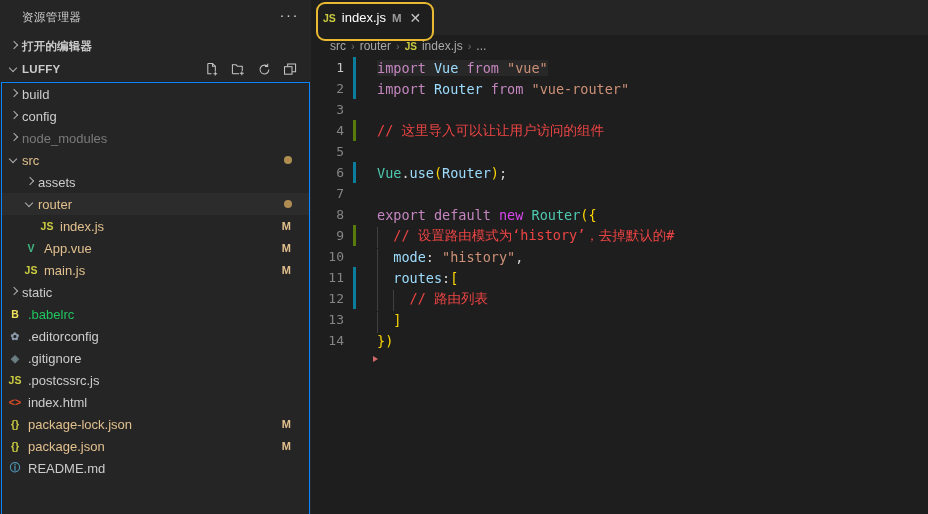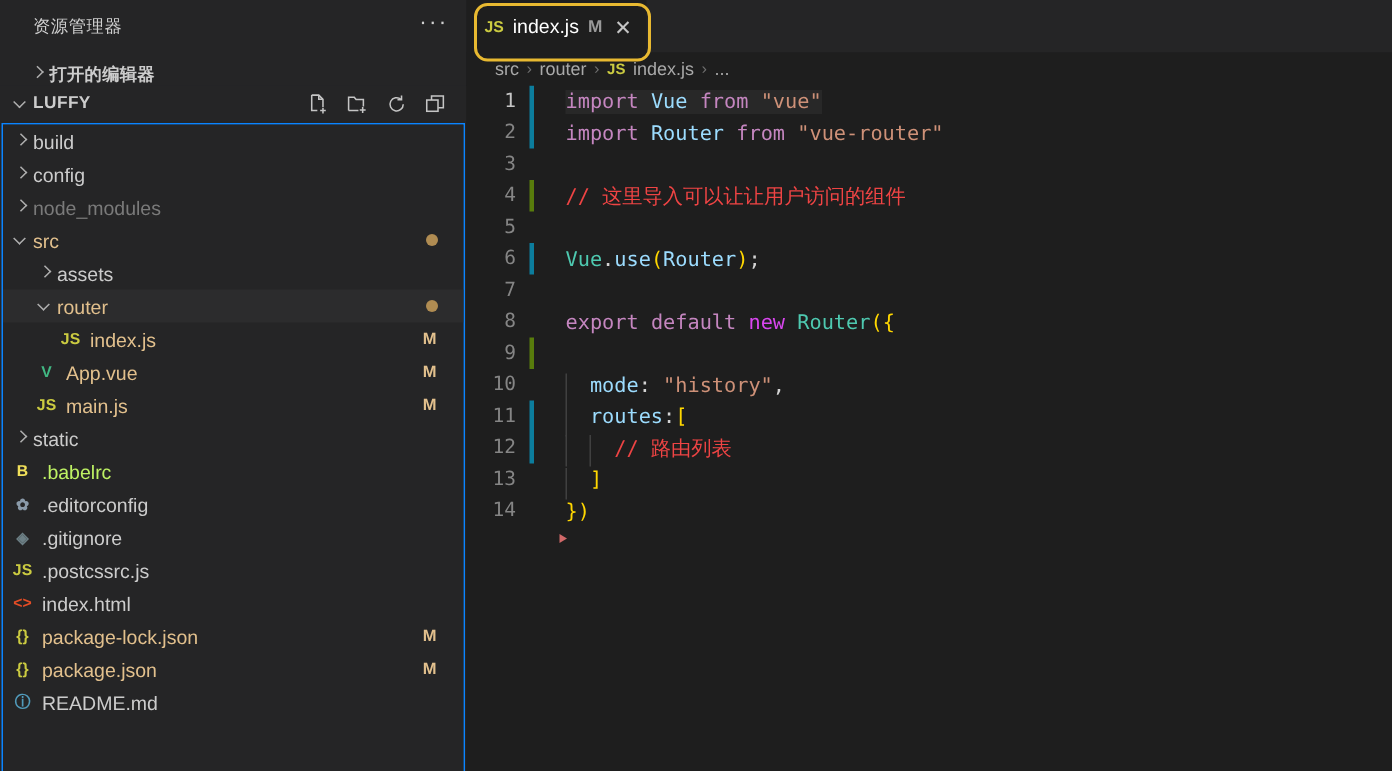--- a/index.html
+++ b/index.html
@@ -25,22 +25,22 @@
   .sb-title {
     font-size: 11.5px; color: #cfcfcf; letter-spacing: .4px;
     flex: 1;
   }
   .sb-dots {
     color: #cfcfcf; font-size: 15px; line-height: 8px;
     letter-spacing: 1.5px; padding-bottom: 6px; cursor: pointer;
   }
 
   .section-row {
-    height: 22px; display: flex; align-items: flex-end;
-    padding-left: 17px; cursor: pointer;
+    height: 22px; display: flex; align-items: center;
+    padding-left: 6px; cursor: pointer;
   }
   .section-row .label {
     font-size: 11.5px; font-weight: bold; color: #ccc;
     letter-spacing: .2px;
   }
   .chev {
     width: 16px; height: 16px; display: inline-block;
     position: relative; flex: 0 0 16px;
   }
   .chev::before {
@@ -259,21 +259,21 @@
             <span class="badge" style="color:#e2c08d">M</span>
           </div>
           <div class="row">
             <span style="flex:0 0 4px"></span>
             <span class="chev"></span>
             <span class="name" style="color:#cccccc">static</span>
           </div>
           <div class="row">
             <span style="flex:0 0 4px"></span>
             <span class="ficon" style="color:#f1e05a">B</span>
-            <span class="name" style="color:#bef264">.babelrc</span>
+            <span class="name" style="color:#22c55e">.babelrc</span>
           </div>
           <div class="row">
             <span style="flex:0 0 4px"></span>
             <span class="ficon" style="color:#8a9aa9">✿</span>
             <span class="name" style="color:#cccccc">.editorconfig</span>
           </div>
           <div class="row">
             <span style="flex:0 0 4px"></span>
             <span class="ficon" style="color:#6d8086">◈</span>
             <span class="name" style="color:#cccccc">.gitignore</span>
@@ -368,20 +368,21 @@
           <span class="ctext"></span>
         </div>
         <div class="cline">
           <span class="ln">8</span>
           <span class="gutter "></span>
           <span class="ctext"><span class="kw">export</span><span class="plain">&nbsp;</span><span class="kw">default</span><span class="plain">&nbsp;</span><span class="blue">new</span><span class="plain">&nbsp;</span><span class="type">Router</span><span class="pun">(</span><span class="pun">{</span></span>
         </div>
         <div class="cline">
           <span class="ln">9</span>
           <span class="gutter add"></span>
+          <span class="ctext"><span class="ind" style="left:0px"></span><span class="cmt">&nbsp;&nbsp;//&nbsp;设置路由模式为‘history’，去掉默认的#</span></span>
         </div>
         <div class="cline">
           <span class="ln">10</span>
           <span class="gutter "></span>
           <span class="ctext"><span class="ind" style="left:0px"></span><span class="plain">&nbsp;&nbsp;</span><span class="var">mode</span><span class="plain">:&nbsp;</span><span class="str">"history"</span><span class="plain">,</span></span>
         </div>
         <div class="cline">
           <span class="ln">11</span>
           <span class="gutter mod"></span>
           <span class="ctext"><span class="ind" style="left:0px"></span><span class="plain">&nbsp;&nbsp;</span><span class="var">routes</span><span class="plain">:</span><span class="pun">[</span></span>

